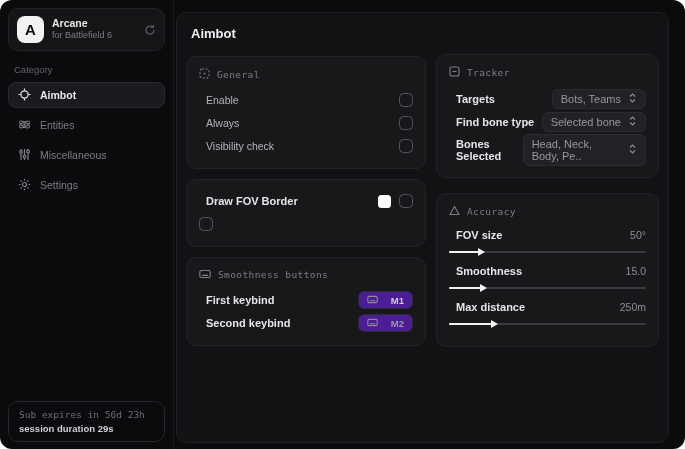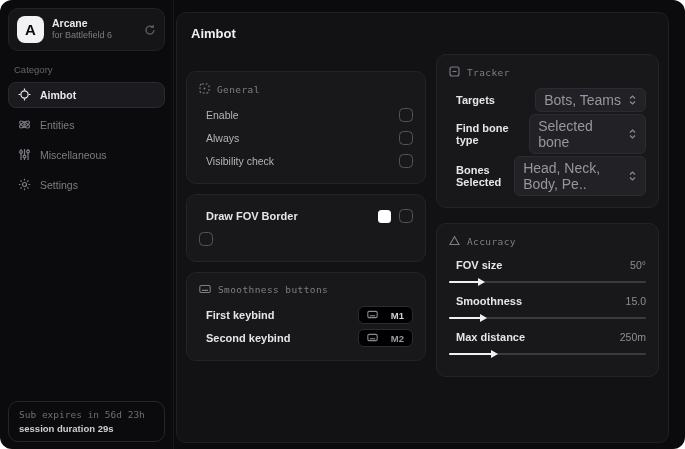--- a/index.html
+++ b/index.html
@@ -28,24 +28,24 @@
   .col-left{width:240px;display:flex;flex-direction:column;gap:10px;}
   .col-right{flex:1;display:flex;flex-direction:column;gap:15px;}
   .card{background:#18181b;border:1px solid #232329;border-radius:10px;padding:9px 12px 11px 12px;width:100%;}
   .card-hd{display:flex;align-items:center;gap:7px;color:#7d7d86;font-family:"DejaVu Sans Mono",monospace;font-size:9.5px;letter-spacing:.4px;margin:2px 0 9px 0;}
   .row{display:flex;align-items:center;justify-content:space-between;min-height:21px;margin-top:2px;}
   .row-label{font-size:10.5px;color:#b3b3ba;padding-left:7px;}
   .row-label.bright{color:#e6e6ea;font-weight:bold;font-size:11px;}
   .checkbox{width:14px;height:14px;border:1.5px solid #53535b;border-radius:4.5px;background:transparent;}
   .swatch{width:13px;height:13px;border-radius:3.5px;background:#ffffff;}
   .row-right{display:flex;align-items:center;gap:8px;}
-  .key-pill{display:flex;align-items:center;gap:13px;background:#000000;border:1px solid #2b2b31;border-radius:6px;padding:2.5px 8px;font-size:9.5px;color:#cfcfd4;font-weight:bold;}
+  .key-pill{display:flex;align-items:center;gap:13px;background:#4c1d95;border:1px solid #2b2b31;border-radius:6px;padding:2.5px 8px;font-size:9.5px;color:#cfcfd4;font-weight:bold;}
   .key-pill.dim{color:#9a9aa2;}
   .key-pill svg{color:#8a8a92;}
-  .select-btn{display:flex;align-items:center;gap:7px;background:#222226;border:1px solid #2b2b31;border-radius:6px;padding:3px 8px;font-size:14px;color:#96969e;}
+  .select-btn{display:flex;align-items:center;gap:7px;background:#222226;border:1px solid #2b2b31;border-radius:6px;padding:3px 8px;font-size:11px;color:#96969e;}
   .select-btn svg{color:#8a8a92;}
   
   .sl-group{margin-top:7px;}
   .sl-group:first-of-type{margin-top:2px;}
   .sl-val{font-size:10.5px;color:#8d8d95;}
   .sl-track{position:relative;height:2px;background:#3a3a40;border-radius:2px;margin:8px 0 10px 0;}
   .sl-fill{position:absolute;left:0;top:0;height:2px;background:#f2f2f4;border-radius:2px;}
   .sl-thumb{position:absolute;top:-3.5px;right:-6px;width:0;height:0;border-top:4.5px solid transparent;border-bottom:4.5px solid transparent;border-left:7px solid #f2f2f4;}
 </style>
 </head>

